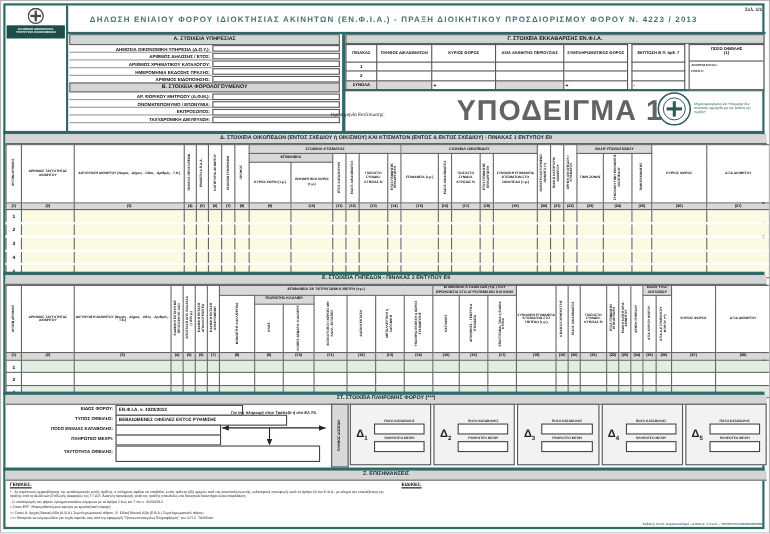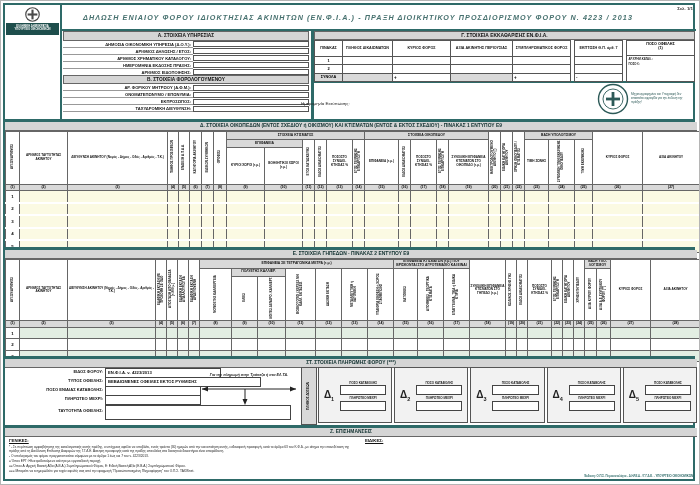--- a/index.html
+++ b/index.html
@@ -2,21 +2,21 @@
 <html><head>
 <meta charset="utf-8">
 <style>
   html,body{margin:0;padding:0;background:#e9e9e9;font-family:"Liberation Sans",sans-serif;}
   .page{position:relative;width:700px;height:485px;background:#fff;border:1px solid #b5b5b5;box-sizing:border-box;overflow:hidden;}
   .frame{position:absolute;left:2px;top:2px;width:692px;height:478px;border:2.5px solid #2e6a68;box-sizing:border-box;pointer-events:none;}
   .abs{position:absolute;box-sizing:border-box;}
   
   .emblem-box{left:5px;top:4px;width:53px;height:18px;display:flex;align-items:center;justify-content:center;}
   .ministry{left:5px;top:22px;width:53px;height:12px;background:#1e4e4c;color:#fff;font-size:2.7px;font-weight:bold;text-align:center;line-height:1.3;padding-top:1.5px;}
-  .doc-title{left:62px;top:6px;width:590px;height:20px;display:flex;align-items:center;justify-content:center;text-align:center;font-weight:bold;font-size:7.2px;letter-spacing:1.1px;color:#47716f;font-style:italic;}
+  .doc-title{left:62px;top:6px;width:590px;height:20px;display:flex;align-items:center;justify-content:center;text-align:center;font-weight:bold;font-size:7.2px;letter-spacing:1.1px;color:#47716f;}
   .pagenum{right:6px;top:5px;font-size:4.4px;font-weight:bold;color:#333;}
   .leftpanel{left:5px;top:36px;width:53px;height:82px;text-align:center;}
   .acronym{font-size:9.5px;font-weight:bold;color:#222;margin-top:4px;}
   .year{font-size:8px;font-weight:bold;color:#222;margin-top:1px;}
   .house{margin-top:5px;}
   
   .absec-h{background:#d5d5d5;border:1px solid #666;font-size:4.8px;font-weight:bold;text-align:center;color:#111;line-height:7px;height:7.5px;}
   .frow{display:flex;height:7.1px;}
   .flabel{width:128px;text-align:right;font-size:4.1px;font-weight:bold;color:#111;padding-right:2px;line-height:7.1px;white-space:nowrap;overflow:hidden;border-bottom:0.5px solid #999;}
   .fvalue{flex:1;background:#fff;border:0.8px solid #555;margin:0.6px 0;}
@@ -228,20 +228,21 @@
         <div>(1)</div>
       </div>
       <div class="pb">
         <div>ΑΡ.ΧΡΗΜ.ΚΑΤΑΛ.:</div>
         <div>ΠΟΣΟ €:</div>
       </div>
     </div>
   </div>
 
   <div class="abs printdate">Ημερομηνία Εκτύπωσης:</div>
+  <div class="abs specimen">ΥΠΟΔΕΙΓΜΑ 1</div>
   <div class="abs stampwrap">
     <svg width="32" height="32" viewBox="0 0 32 32">
       <circle cx="16" cy="16" r="14.5" fill="none" stroke="#2d5a58" stroke-width="1.4"></circle>
       <circle cx="16" cy="16" r="10" fill="none" stroke="#2d5a58" stroke-width="0.9"></circle>
       <rect x="14.6" y="9" width="2.8" height="14" fill="#2d5a58"></rect>
       <rect x="9" y="14.6" width="14" height="2.8" fill="#2d5a58"></rect>
     </svg>
     <div class="stamptext">Μηχανογραφημένο και Υπογραφή δεν απαιτείται σφραγίδα για την έκδοση της πράξης!</div>
   </div>
 

